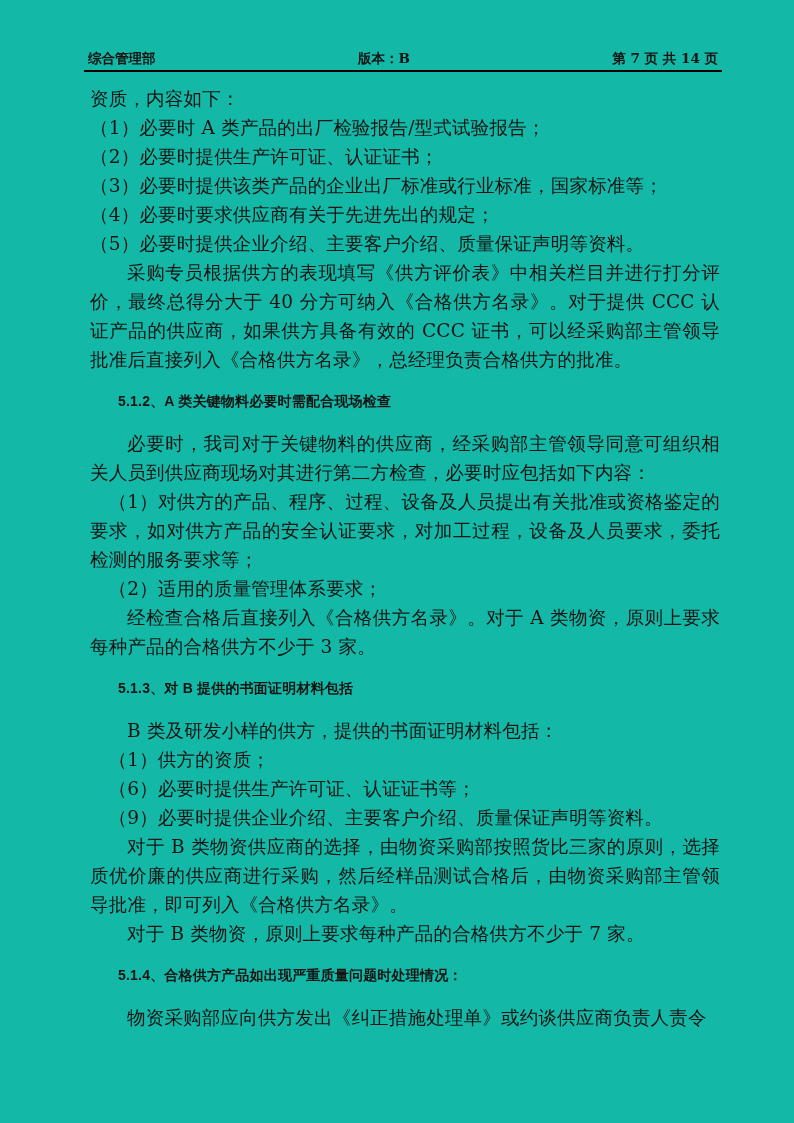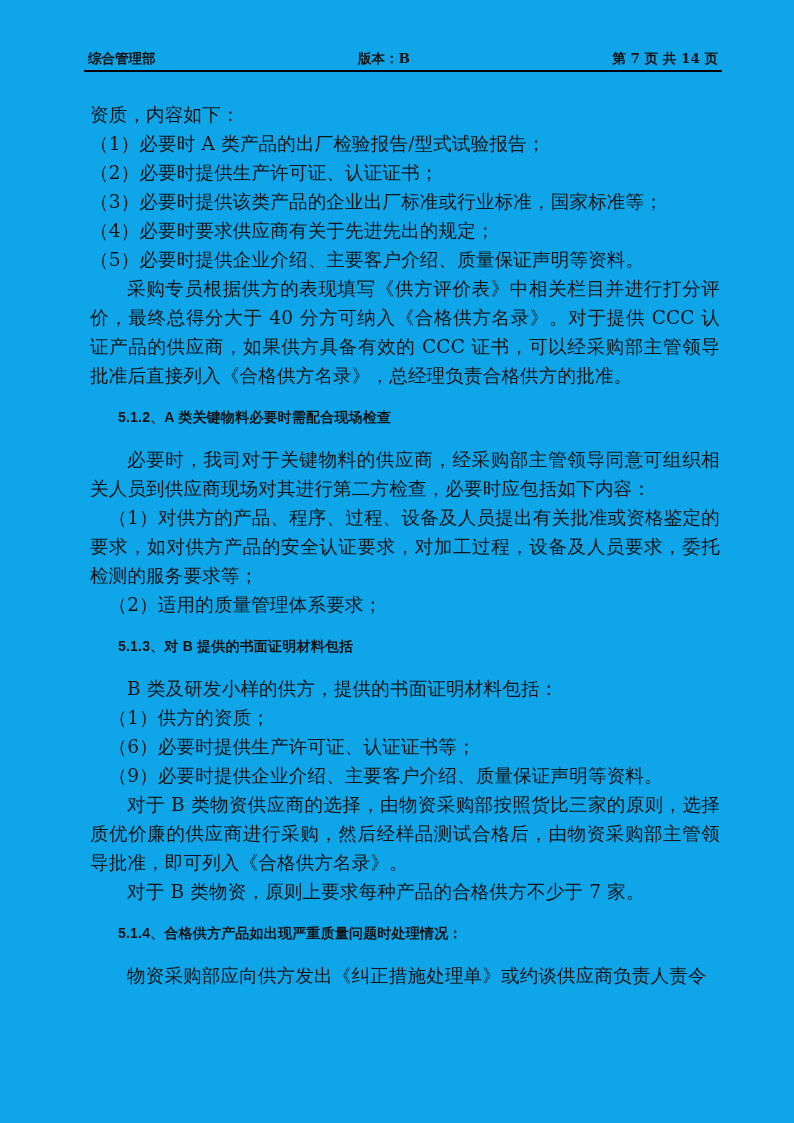--- a/index.html
+++ b/index.html
@@ -1,34 +1,33 @@
 <!DOCTYPE html>
 <html lang="zh"><head>
 <meta charset="utf-8">
 <style>
   html,body{margin:0;padding:0;}
   body{
     width:794px;height:1123px;background:#ffffff;color:#141414;
     font-family:"DejaVu Serif","Liberation Serif",serif;
     position:relative;overflow:hidden;
   }
-  .page{position:absolute;inset:0;background:#0ea5e9;text-decoration:underline;}
+  .page{position:absolute;inset:0;background:#14b8a6;text-decoration:underline;}
   .header{
     position:absolute;left:84px;right:72px;top:50px;
     display:flex;justify-content:space-between;align-items:flex-end;
     font-size:13.5px;font-weight:bold;line-height:1.25;
     border-bottom:2px solid #000;padding:0 4px 3px 4px;
   }
   .header .cell{white-space:nowrap;}
   .doc{
     position:absolute;left:90px;right:74px;top:84px;
     font-size:18.5px;line-height:29px;
     text-align:justify;text-justify:inter-ideograph;
     letter-spacing:0.2px;
-    margin-top:16px;
   }
   .doc p{margin:0;padding:0;}
   .i0{text-indent:0;}
   .i1{text-indent:1em;}
   .i2{text-indent:2em;}
   .h{
     font-family:"Liberation Sans","DejaVu Sans",sans-serif;
     font-weight:bold;font-size:14px;line-height:29px;
     margin:13px 0 13px 0 !important;text-indent:2em;
   }
@@ -49,20 +48,21 @@
     <p class="i0">（1）必要时 A 类产品的出厂检验报告/型式试验报告；</p>
     <p class="i0">（2）必要时提供生产许可证、认证证书；</p>
     <p class="i0">（3）必要时提供该类产品的企业出厂标准或行业标准，国家标准等；</p>
     <p class="i0">（4）必要时要求供应商有关于先进先出的规定；</p>
     <p class="i0">（5）必要时提供企业介绍、主要客户介绍、质量保证声明等资料。</p>
     <p class="i2">采购专员根据供方的表现填写《供方评价表》中相关栏目并进行打分评价，最终总得分大于 40 分方可纳入《合格供方名录》。对于提供 CCC 认证产品的供应商，如果供方具备有效的 CCC 证书，可以经采购部主管领导批准后直接列入《合格供方名录》，总经理负责合格供方的批准。</p>
     <p class="h">5.1.2、A 类关键物料必要时需配合现场检查</p>
     <p class="i2">必要时，我司对于关键物料的供应商，经采购部主管领导同意可组织相关人员到供应商现场对其进行第二方检查，必要时应包括如下内容：</p>
     <p class="i1">（1）对供方的产品、程序、过程、设备及人员提出有关批准或资格鉴定的要求，如对供方产品的安全认证要求，对加工过程，设备及人员要求，委托检测的服务要求等；</p>
     <p class="i1">（2）适用的质量管理体系要求；</p>
+    <p class="i2">经检查合格后直接列入《合格供方名录》。对于 A 类物资，原则上要求每种产品的合格供方不少于 3 家。</p>
     <p class="h">5.1.3、对 B 提供的书面证明材料包括</p>
     <p class="i2">B 类及研发小样的供方，提供的书面证明材料包括：</p>
     <p class="i1">（1）供方的资质；</p>
     <p class="i1">（6）必要时提供生产许可证、认证证书等；</p>
     <p class="i1">（9）必要时提供企业介绍、主要客户介绍、质量保证声明等资料。</p>
     <p class="i2">对于 B 类物资供应商的选择，由物资采购部按照货比三家的原则，选择质优价廉的供应商进行采购，然后经样品测试合格后，由物资采购部主管领导批准，即可列入《合格供方名录》。</p>
     <p class="i2">对于 B 类物资，原则上要求每种产品的合格供方不少于 7 家。</p>
     <p class="h">5.1.4、合格供方产品如出现严重质量问题时处理情况：</p>
     <p class="i2">物资采购部应向供方发出《纠正措施处理单》或约谈供应商负责人责令</p>
   </div>

